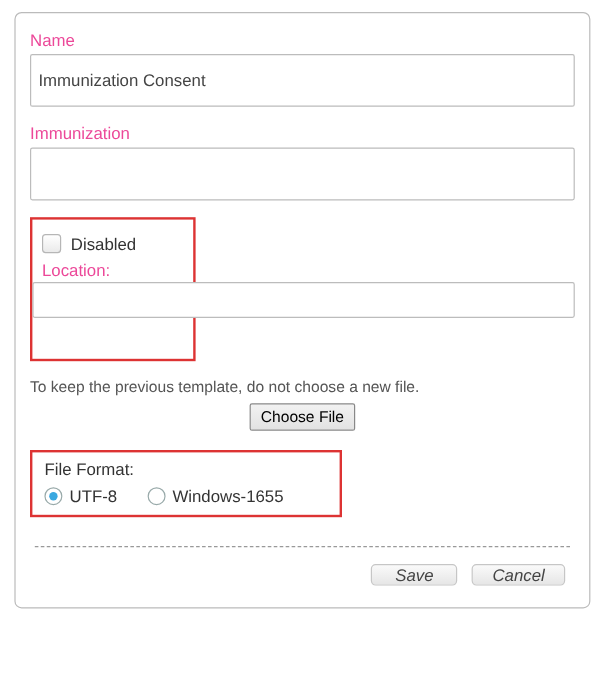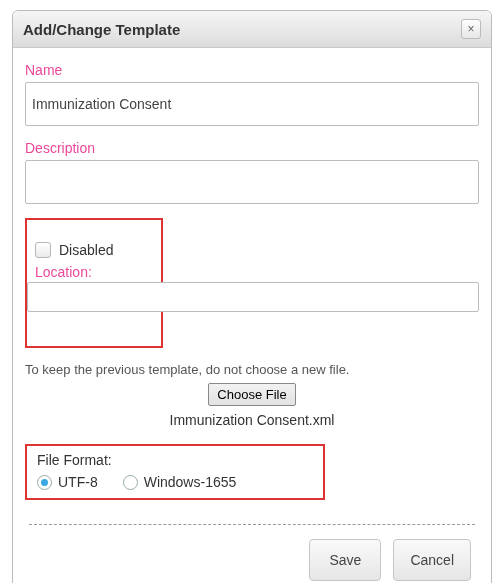--- a/index.html
+++ b/index.html
@@ -56,21 +56,21 @@
     border: 1px solid #bcbcbc;
     font-family: inherit;
     font-size: 14px;
     padding: 4px 6px;
     color: #444;
     border-radius: 2px;
   }
   .group { margin-bottom: 14px; }
   .highlight-box {
     border: 2px solid #d33;
-    padding: 22px 8px 0 8px;
+    padding: 12px 8px 0 8px;
     margin-top: 2px;
     margin-bottom: 14px;
     width: 138px;
   }
   .highlight-box .cb-row {
     display: flex;
     align-items: center;
     gap: 8px;
     margin-bottom: 6px;
   }
@@ -91,21 +91,21 @@
     font-size: 13px;
     padding: 3px 8px;
     border: 1px solid #888;
     background: linear-gradient(#f2f2f2, #e2e2e2);
     border-radius: 2px;
     cursor: pointer;
   }
   .filename { font-size: 14px; color: #333; }
   .format-box {
     border: 2px solid #d33;
-    width: 300px;
+    width: 260px;
     padding: 6px 10px 8px 10px;
     margin-bottom: 24px;
   }
   .format-box .fmt-title { font-size: 14px; color: #333; margin-bottom: 6px; }
   .radio-row { display: flex; align-items: center; gap: 25px; }
   .radio-opt { display: flex; align-items: center; gap: 6px; font-size: 14px; }
   .radio {
     width: 15px; height: 15px;
     border: 1px solid #9aa;
     border-radius: 50%;
@@ -124,28 +124,29 @@
     margin: 0 4px 14px 4px;
   }
   .button-row {
     display: flex;
     justify-content: flex-end;
     gap: 12px;
     padding: 0 8px 8px 0;
   }
   .ui-btn {
     min-width: 72px;
-    padding: 12px 16px;
+    padding: 0 16px;
     font-family: inherit;
     font-size: 14px;
     color: #444;
     border: 1px solid #c6c6c6;
     border-radius: 4px;
     background: linear-gradient(#fafafa, #e6e6e6);
     cursor: pointer;
+    font-style: italic;
   }
   
   .loc-wrap {
     position: relative;
     height: 30px;
     margin: 2px 0 0 0;
   }
   .loc-wrap input {
     position: absolute;
     left: -8px;
@@ -157,53 +158,48 @@
     font-family: inherit;
     font-size: 14px;
     border-radius: 2px;
   }
 </style>
 </head>
 <body>
 
 <div class="dialog">
 
-  <div class="titlebar">
-    <span class="title">Add/Change Template</span>
-    <span class="close-btn">×</span>
-  </div>
 
   <div class="content">
 
     <div class="group">
       <div class="field-label">Name</div>
       <input class="text-input" type="text" value="Immunization Consent" style="">
     </div>
 
     <div class="group">
-      <div class="field-label">Description</div>
+      <div class="field-label">Immunization</div>
       <input class="text-input" type="text" value="" style="">
     </div>
 
     <div class="highlight-box" style="position:relative; padding-bottom:34px;">
       <div class="cb-row">
         <span class="cb"></span>
         <span style="font-size:14px;">Disabled</span>
       </div>
       <div class="field-label" style="margin-bottom:2px;">Location:</div>
       <div class="loc-wrap">
         <input type="text" value="" style="">
       </div>
     </div>
 
     <div class="hint">To keep the previous template, do not choose a new file.</div>
 
     <div class="file-row">
       <button class="choose-btn">Choose File</button>
-      <span class="filename">Immunization Consent.xml</span>
     </div>
 
     <div class="format-box">
       <div class="fmt-title">File Format:</div>
       <div class="radio-row">
         <label class="radio-opt">
           <span class="radio selected"></span>
           <span>UTF-8</span>
         </label>
         <label class="radio-opt">

